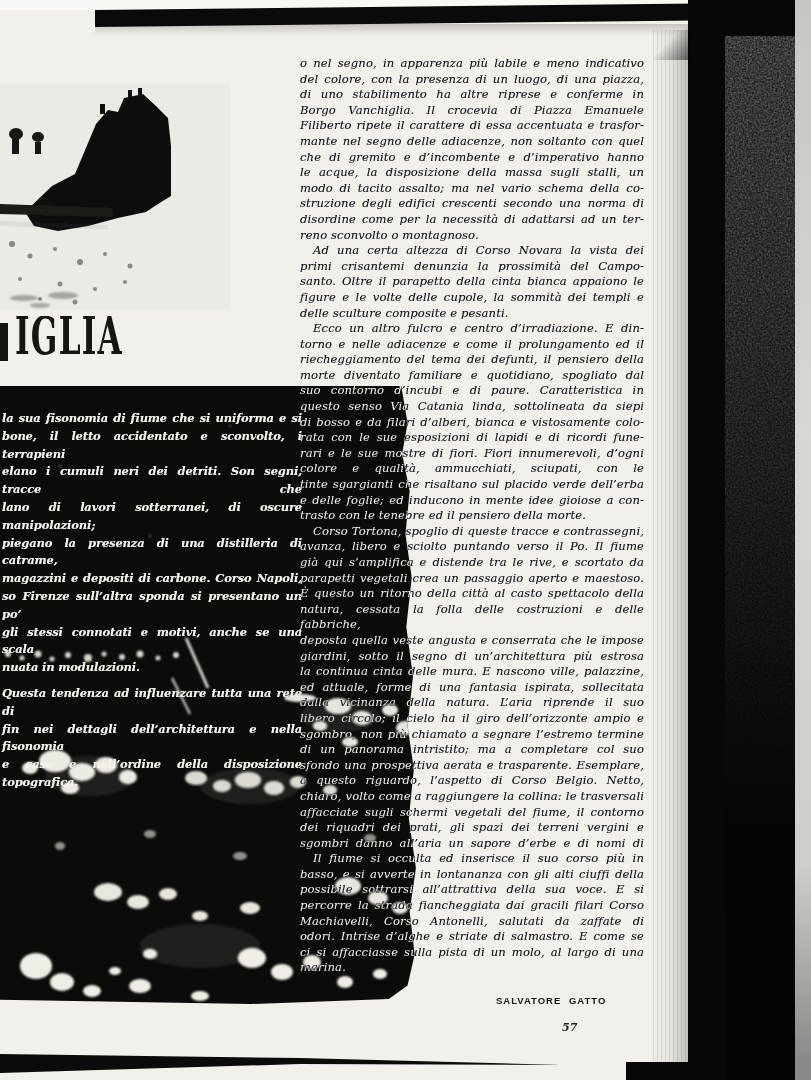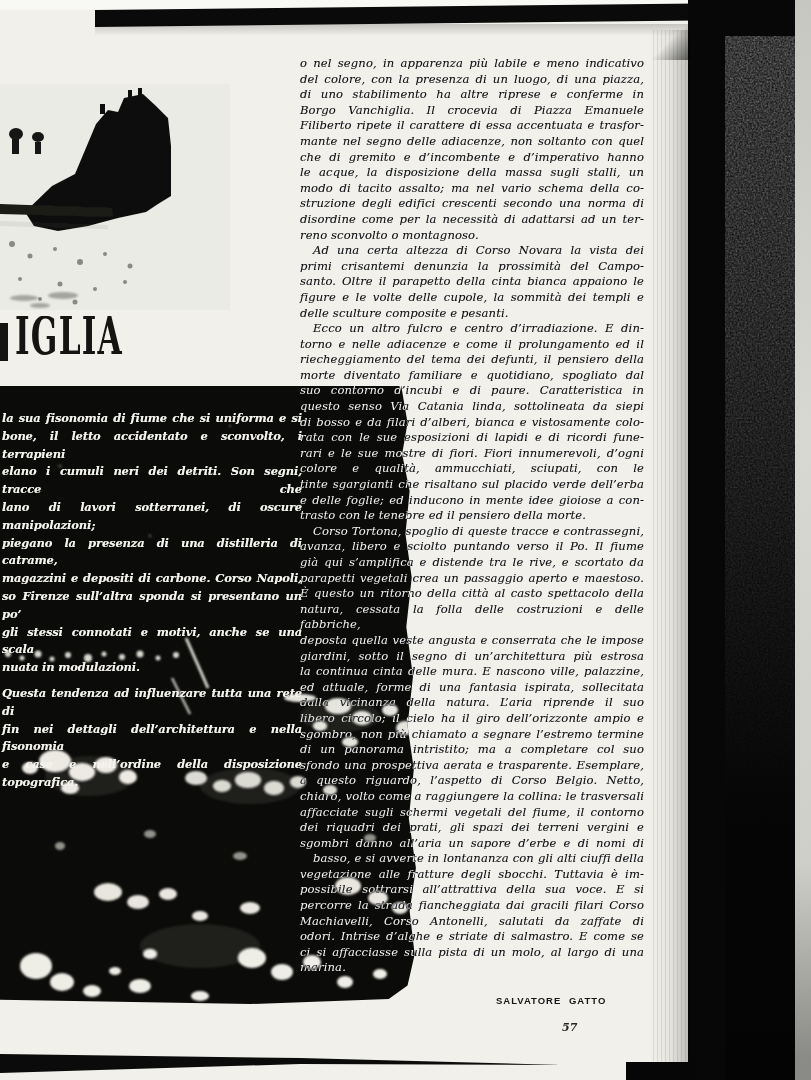--- a/index.html
+++ b/index.html
@@ -293,22 +293,22 @@
         <div class="tline">sgombro, non più chiamato a segnare l’estremo termine</div>
         <div class="tline">di un panorama intristito; ma a completare col suo</div>
         <div class="tline">sfondo una prospettiva aerata e trasparente. Esemplare,</div>
         <div class="tline">a questo riguardo, l’aspetto di Corso Belgio. Netto,</div>
         <div class="tline">chiaro, volto come a raggiungere la collina: le trasversali</div>
         <div class="tline">affacciate sugli schermi vegetali del fiume, il contorno</div>
         <div class="tline">dei riquadri dei prati, gli spazi dei terreni vergini e</div>
         <div class="tline">sgombri danno all’aria un sapore d’erbe e di nomi di</div>
       </div>
       <div class="para indent">
+        <div class="tline">Il fiume si occulta ed inserisce il suo corso più in</div>
         <div class="tline">basso, e si avverte in lontananza con gli alti ciuffi della</div>
-        <div class="tline">vegetazione alle fratture degli sbocchi. Tuttavia è im-</div>
         <div class="tline">possibile sottrarsi all’attrattiva della sua voce. E si</div>
         <div class="tline">percorre la strada fiancheggiata dai gracili filari Corso</div>
         <div class="tline">Machiavelli, Corso Antonelli, salutati da zaffate di</div>
         <div class="tline">odori. Intrise d’alghe e striate di salmastro. E come se</div>
         <div class="tline">ci si affacciasse sulla pista di un molo, al largo di una</div>
         <div class="tline end">marina.</div>
       </div>
     </div>
 
   <div class="byline">SALVATORE GATTO</div>

